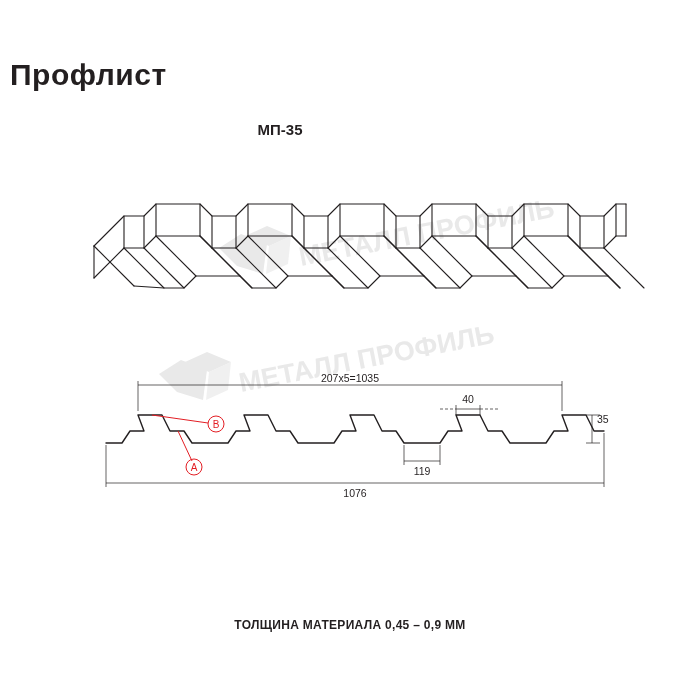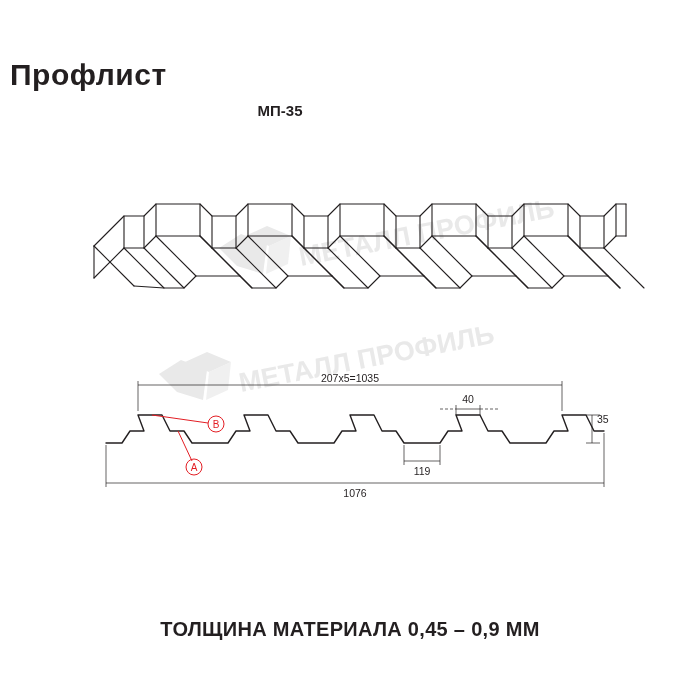--- a/index.html
+++ b/index.html
@@ -25,35 +25,35 @@
     top: 58px;
     left: 10px;
     width: 700px;
     font-size: 30px;
     font-weight: bold;
     letter-spacing: 0.5px;
     color: #231f20;
   }
   .subtitle {
     position: absolute;
-    top: 102px;
+    top: 121px;
     left: 0;
     width: 560px;
     text-align: center;
     font-size: 15px;
     font-weight: bold;
     color: #231f20;
   }
   .footer-note {
     position: absolute;
     top: 618px;
     left: 0;
     width: 700px;
     text-align: center;
-    font-size: 20px;
+    font-size: 12px;
     font-weight: bold;
     letter-spacing: 0.3px;
     color: #231f20;
   }
   .iso-view {
     position: absolute;
     top: 160px;
     left: 60px;
     width: 580px;
     height: 150px;

